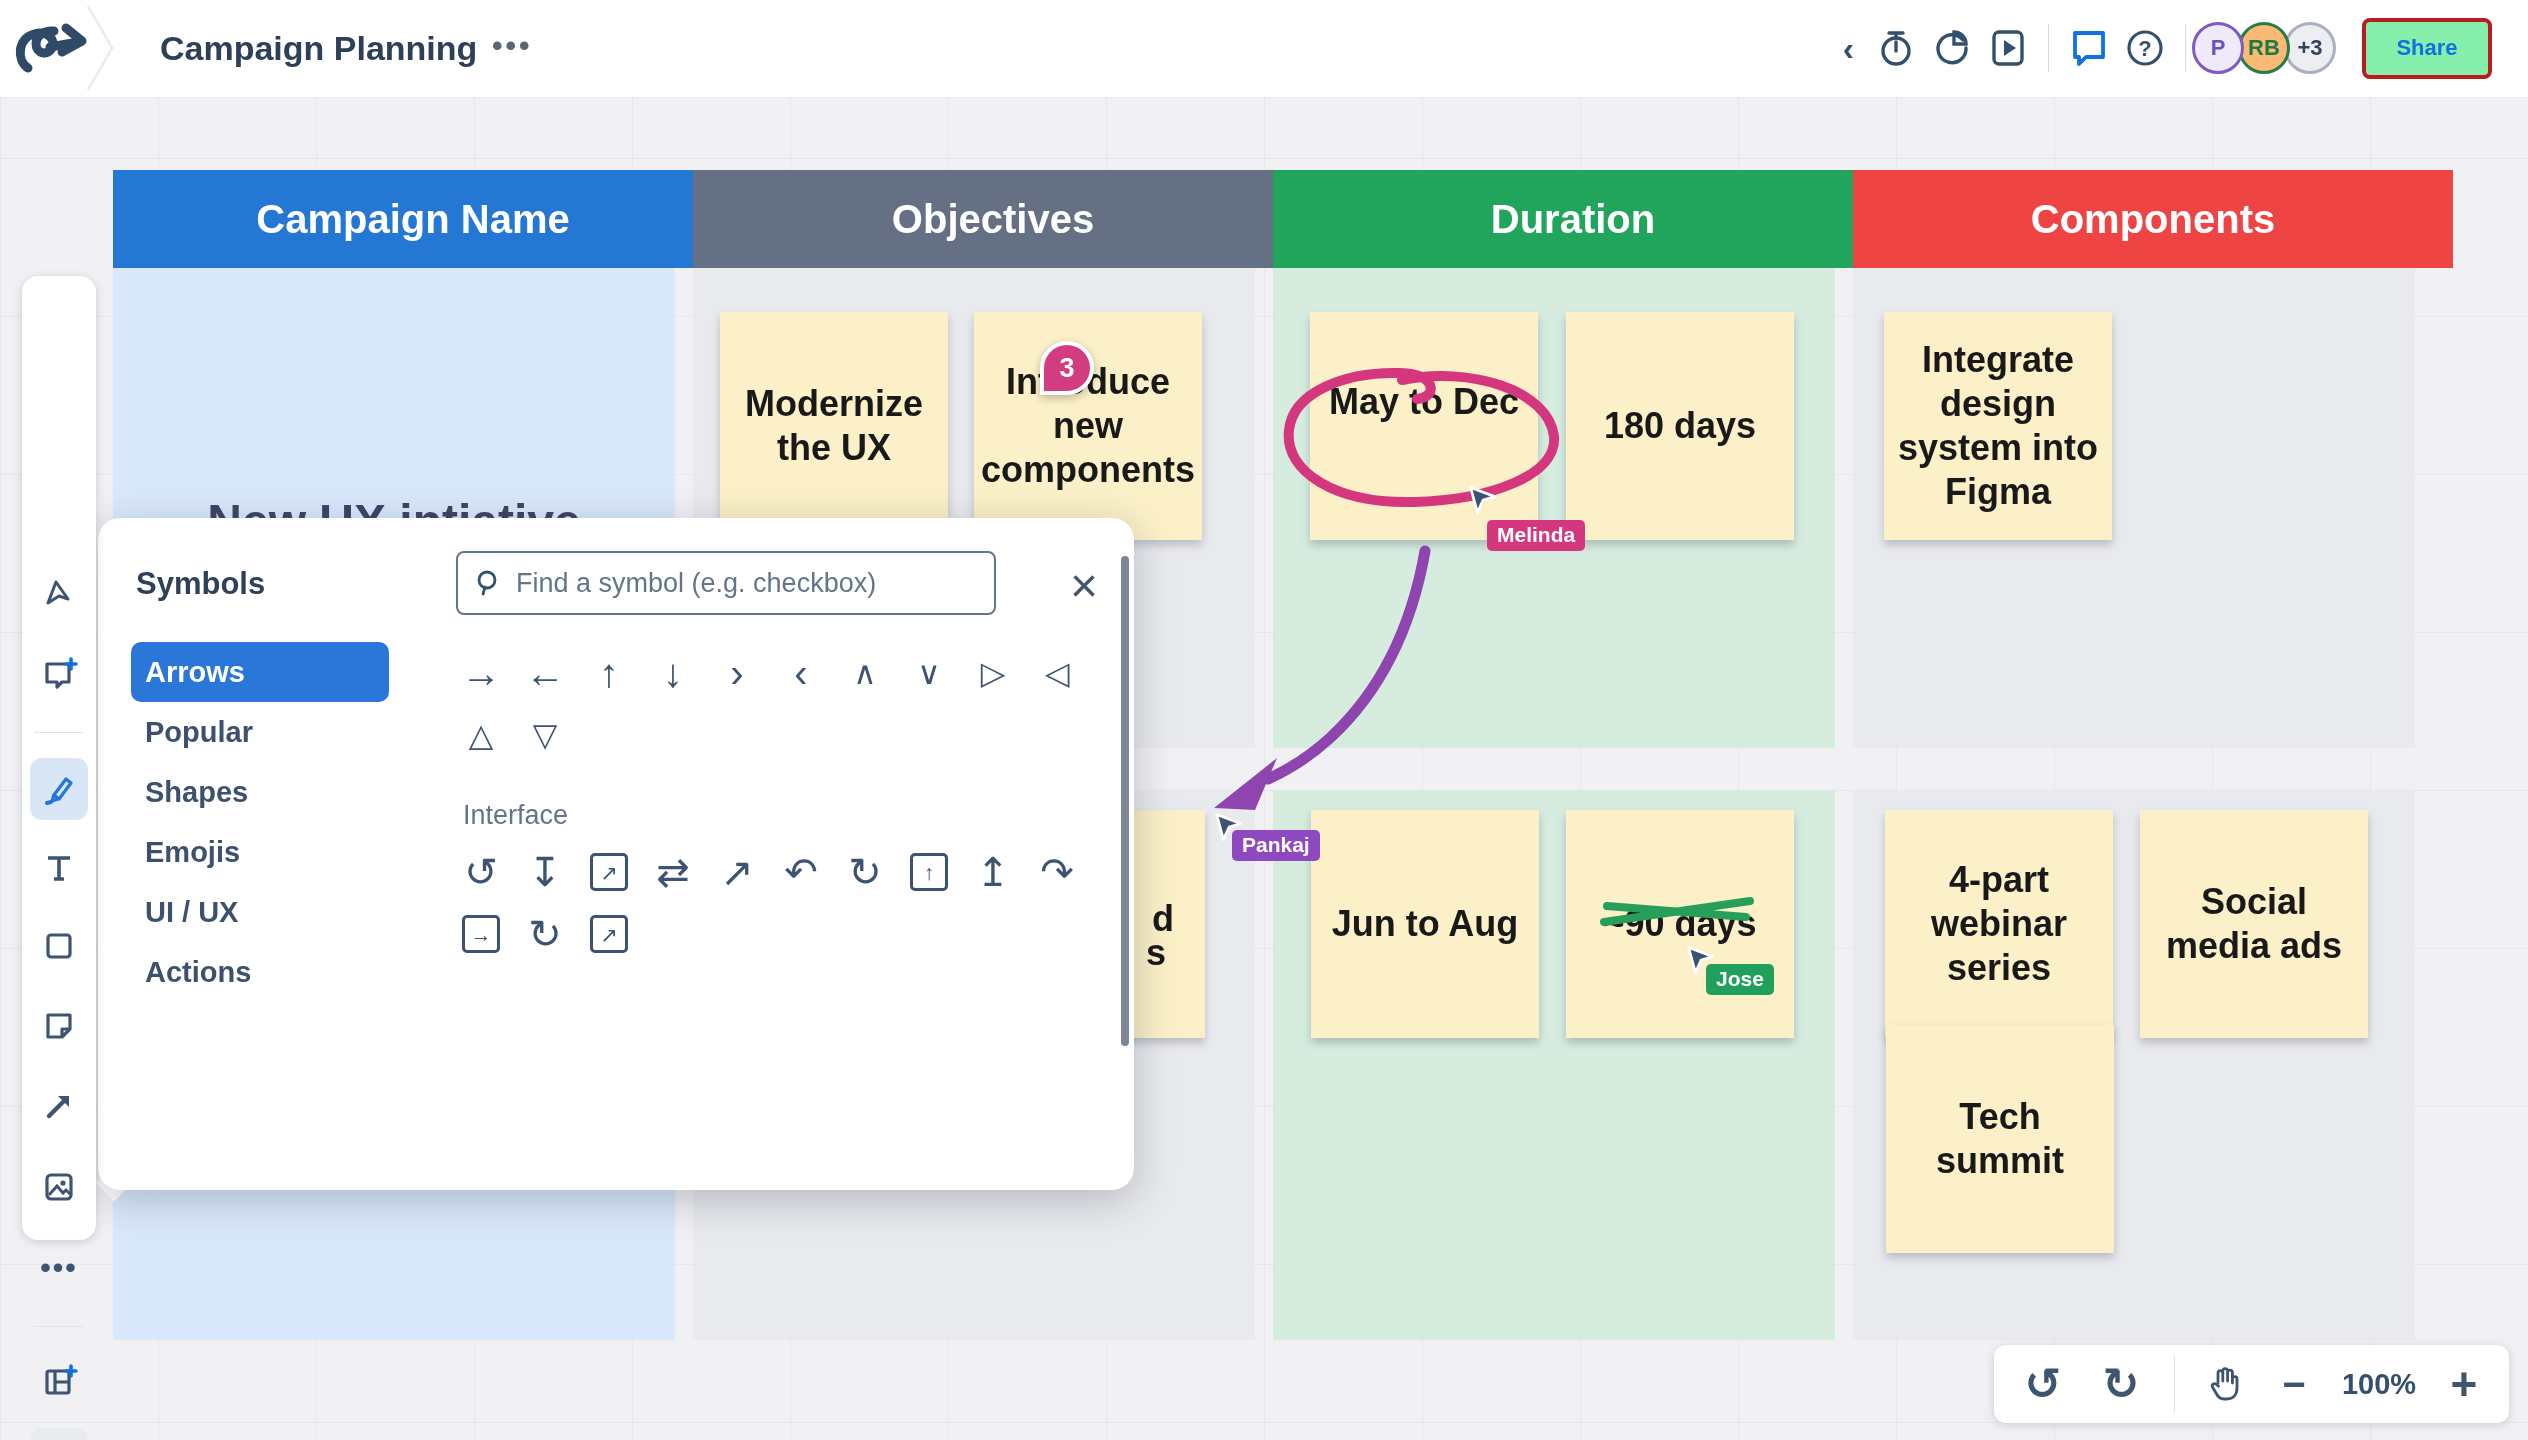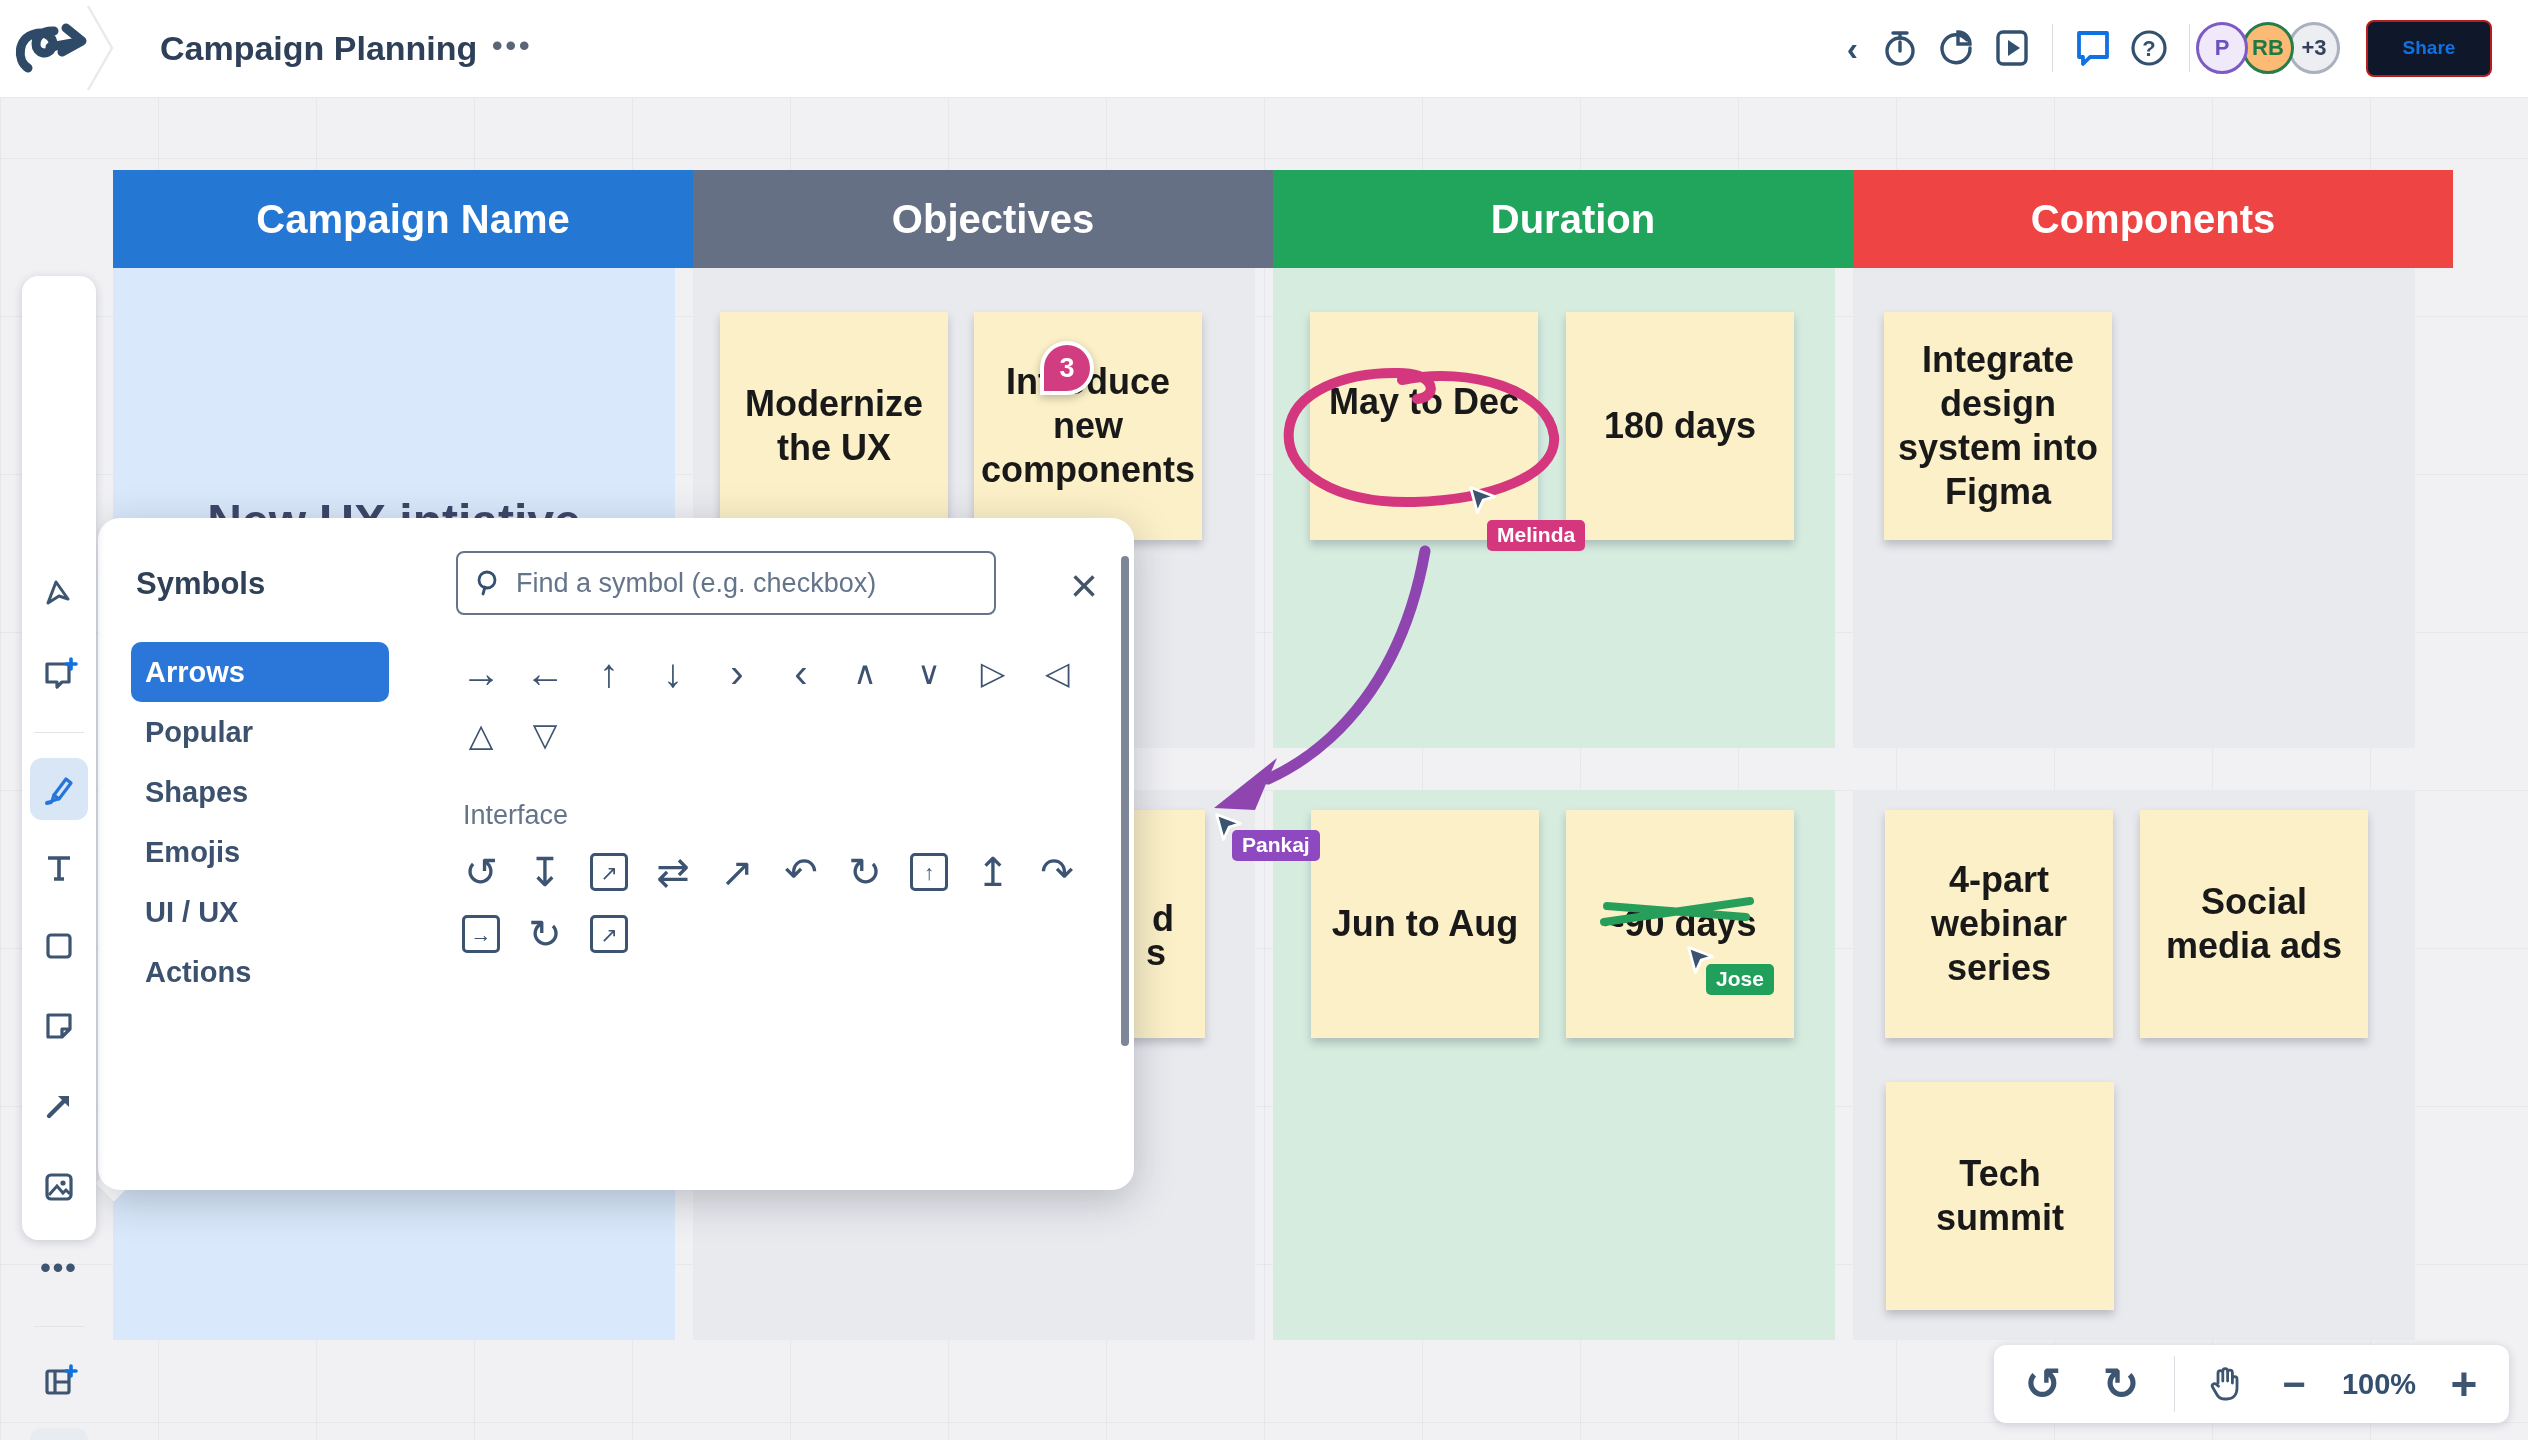--- a/index.html
+++ b/index.html
@@ -25,22 +25,22 @@
     font-size:30px;font-weight:700;color:#5b6576;letter-spacing:3px;cursor:pointer;}
   .hdr-right{position:absolute;right:0;top:0;height:96px;display:flex;align-items:center;}
   .hdr-icon{width:56px;height:56px;display:flex;align-items:center;justify-content:center;cursor:pointer;}
   .hdr-divider{width:1px;height:48px;background:#d9dbe0;margin:0 12px;}
   .collapse-chevron{font-size:34px;color:#33506e;font-weight:700;padding:0 14px;cursor:pointer;line-height:1;}
   .avatar{width:52px;height:52px;border-radius:50%;display:flex;align-items:center;justify-content:center;
     font-size:22px;font-weight:700;margin-left:-6px;box-sizing:border-box;border:3px solid;}
   .avatar.p{background:#efe9fa;border-color:#7e5bc4;color:#6d4fc0;z-index:3;}
   .avatar.rb{background:#fdba74;border-color:#267d4a;color:#1d7a45;z-index:2;}
   .avatar.more{background:#eceef2;border-color:#aab0bd;color:#33415c;z-index:1;}
-  .share-btn{margin:0 36px 0 26px;width:122px;height:53px;border:2px solid #b91c1c;border-radius:8px;
-    background:#0f172a;color:#1071e0;font-size:19px;font-weight:700;display:flex;align-items:center;justify-content:center;cursor:pointer;}
+  .share-btn{margin:0 36px 0 26px;width:122px;height:53px;border:4px solid #b91c1c;border-radius:8px;
+    background:#86efac;color:#1071e0;font-size:22px;font-weight:700;display:flex;align-items:center;justify-content:center;cursor:pointer;}
   
   .col-header{position:absolute;top:170px;height:98px;width:600px;display:flex;align-items:center;justify-content:center;
     color:#fff;font-size:40px;font-weight:700;z-index:5;}
   .col-body{position:absolute;width:562px;z-index:1;}
   .campaign-title{position:absolute;left:113px;top:494px;width:562px;text-align:center;
     font-size:48px;font-weight:700;color:#3d4566;z-index:6;}
   
   .note{position:absolute;width:228px;height:228px;background:#fbf0c7;z-index:10;
     box-shadow:0 5px 8px rgba(55,55,75,.25);display:flex;align-items:center;justify-content:center;
     text-align:center;font-size:36px;font-weight:700;color:#191919;line-height:1.22;padding:10px;box-sizing:border-box;cursor:pointer;}
@@ -147,21 +147,21 @@
   </div>
 <div class="note" style="left:1566px;top:810px;">
     <span>~90 days</span>
   </div>
 <div class="note" style="left:1885px;top:810px;">
     <span>4-part webinar series</span>
   </div>
 <div class="note" style="left:2140px;top:810px;">
     <span>Social media ads</span>
   </div>
-<div class="note" style="left:1886px;top:1082px;">
+<div class="note" style="left:1886px;top:1025px;">
     <span>Tech summit</span>
   </div>
 
 <div class="comment-pin">
     <span>3</span>
   </div>
 
 <svg class="anno-layer" width="2528" height="1440" viewBox="0 0 2528 1440">
 
   <path d="M 1402 380

